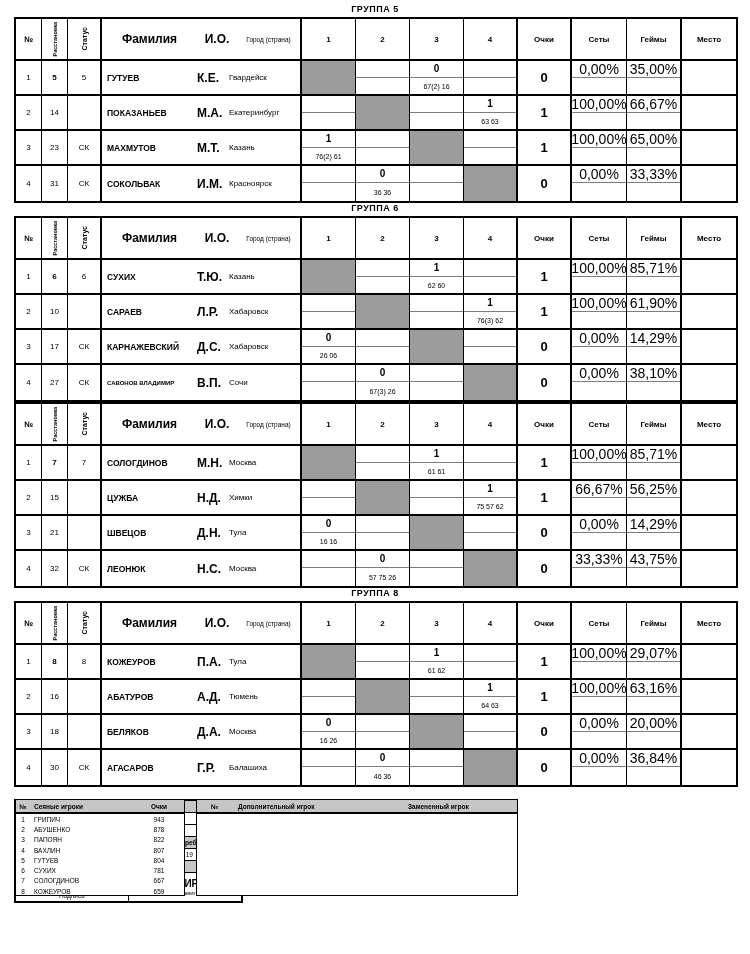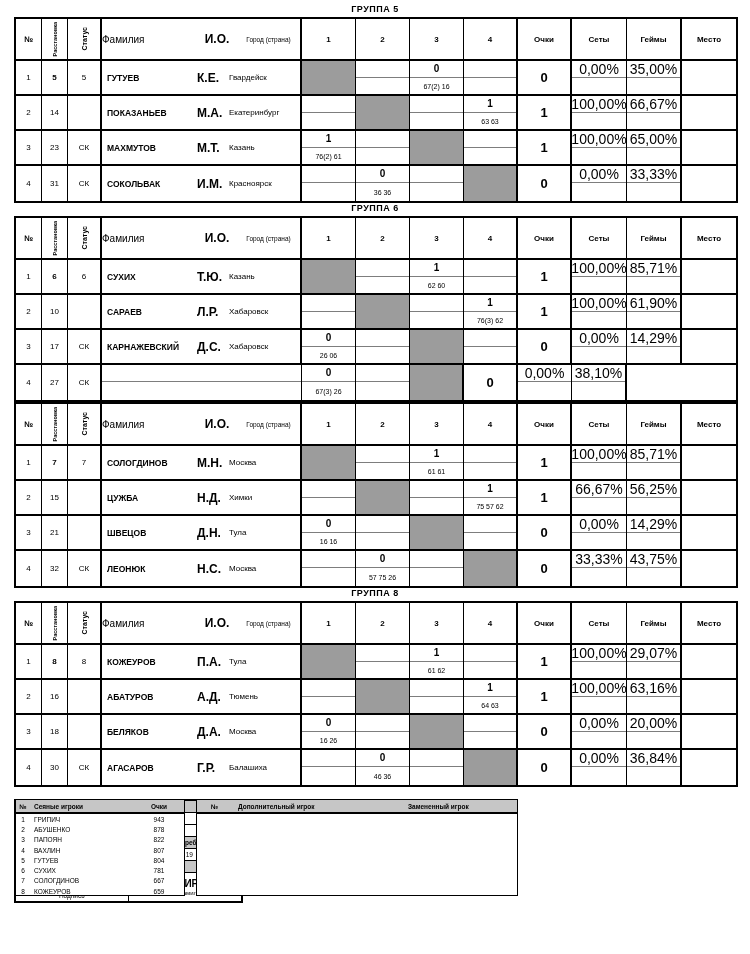--- a/index.html
+++ b/index.html
@@ -15,21 +15,21 @@
   .hc{font-weight:bold;font-size:8px;}
   .vert{writing-mode:vertical-rl;transform:rotate(180deg);font-weight:bold;}
   .vert.seedh{font-size:5.5px;}
   .vert.stath{font-size:7px;}
   .name-cell{justify-content:flex-start;padding-left:5px;}
   .name-cell .sn{width:90px;font-weight:bold;font-size:8.5px;white-space:nowrap;}
   .name-cell.small .sn{font-size:6px;}
   .name-cell .ini{width:32px;font-weight:bold;font-size:12px;}
   .name-cell .ct{font-size:8px;white-space:nowrap;}
   .hname{padding-left:0;}
-  .hname .h1{width:95px;font-weight:normal;font-size:10px;}
+  .hname .h1{width:95px;text-align:center;font-weight:bold;font-size:12px;}
   .hname .h2{width:40px;text-align:center;font-weight:bold;font-size:12px;}
   .hname .h3{flex:1;text-align:center;font-size:6.5px;}
   .split{flex-direction:column;align-items:stretch;justify-content:flex-start;padding:0;}
   .split .t{height:16px;border-bottom:1px solid #7d7d7d;display:flex;align-items:center;justify-content:center;font-weight:bold;font-size:10px;line-height:1;}
   .split .b{flex:1;display:flex;align-items:center;justify-content:center;font-size:7px;line-height:1;}
   .split.pct .t{font-weight:normal;font-size:14px;}
   .cell.self{background:#9c9c9c;}
   .pts{font-weight:bold;font-size:13px;}
   .bseed{font-weight:bold;}
   
@@ -328,20 +328,25 @@
             <div class="b"></div>
           </div>
           <div class="cell split pct tr">
             <div class="t">14,29%</div>
             <div class="b"></div>
           </div>
           <div class="cell lc"></div>
           <div class="cell lr">4</div>
           <div class="cell lr">27</div>
           <div class="cell tr lr">СК</div>
+          <div class="cell name-cell tr small lr">
+            <span class="sn">САВОНОВ ВЛАДИМИР</span>
+            <span class="ini">В.П.</span>
+            <span class="ct">Сочи</span>
+          </div>
           <div class="cell split lr">
             <div class="t"></div>
             <div class="b"></div>
           </div>
           <div class="cell split lr">
             <div class="t">0</div>
             <div class="b">67(3) 26</div>
           </div>
           <div class="cell split lr">
             <div class="t"></div>

